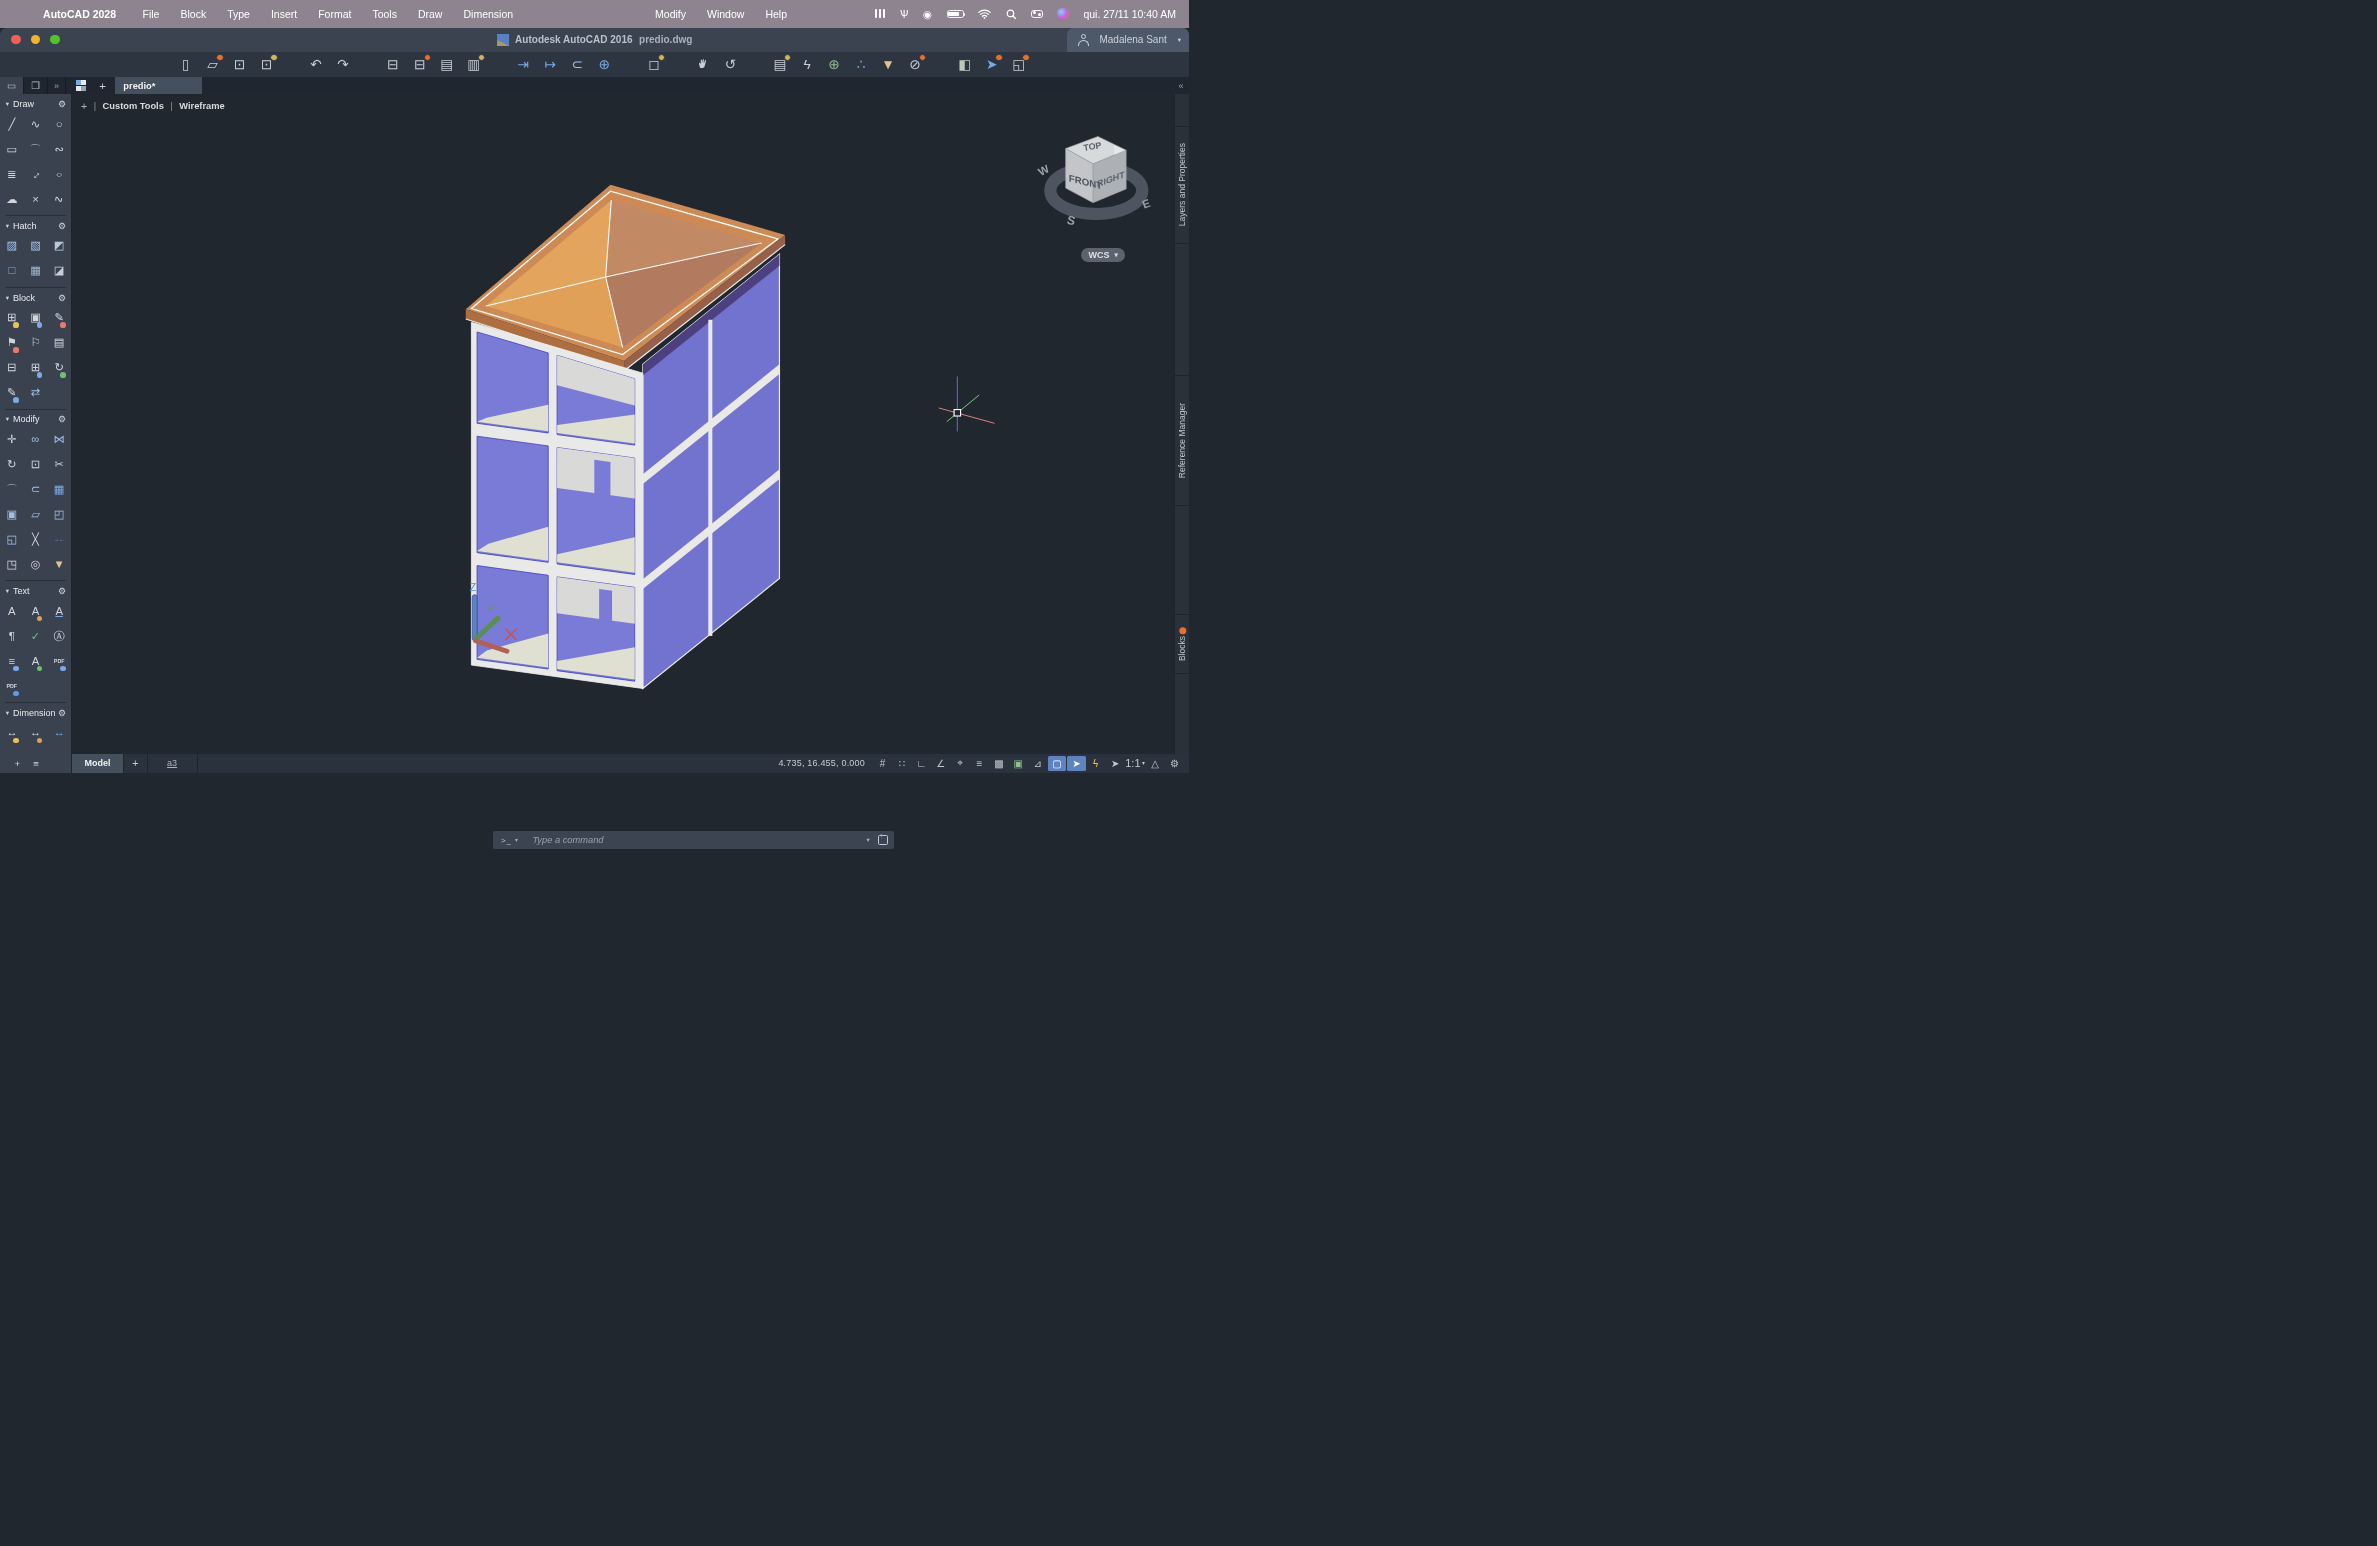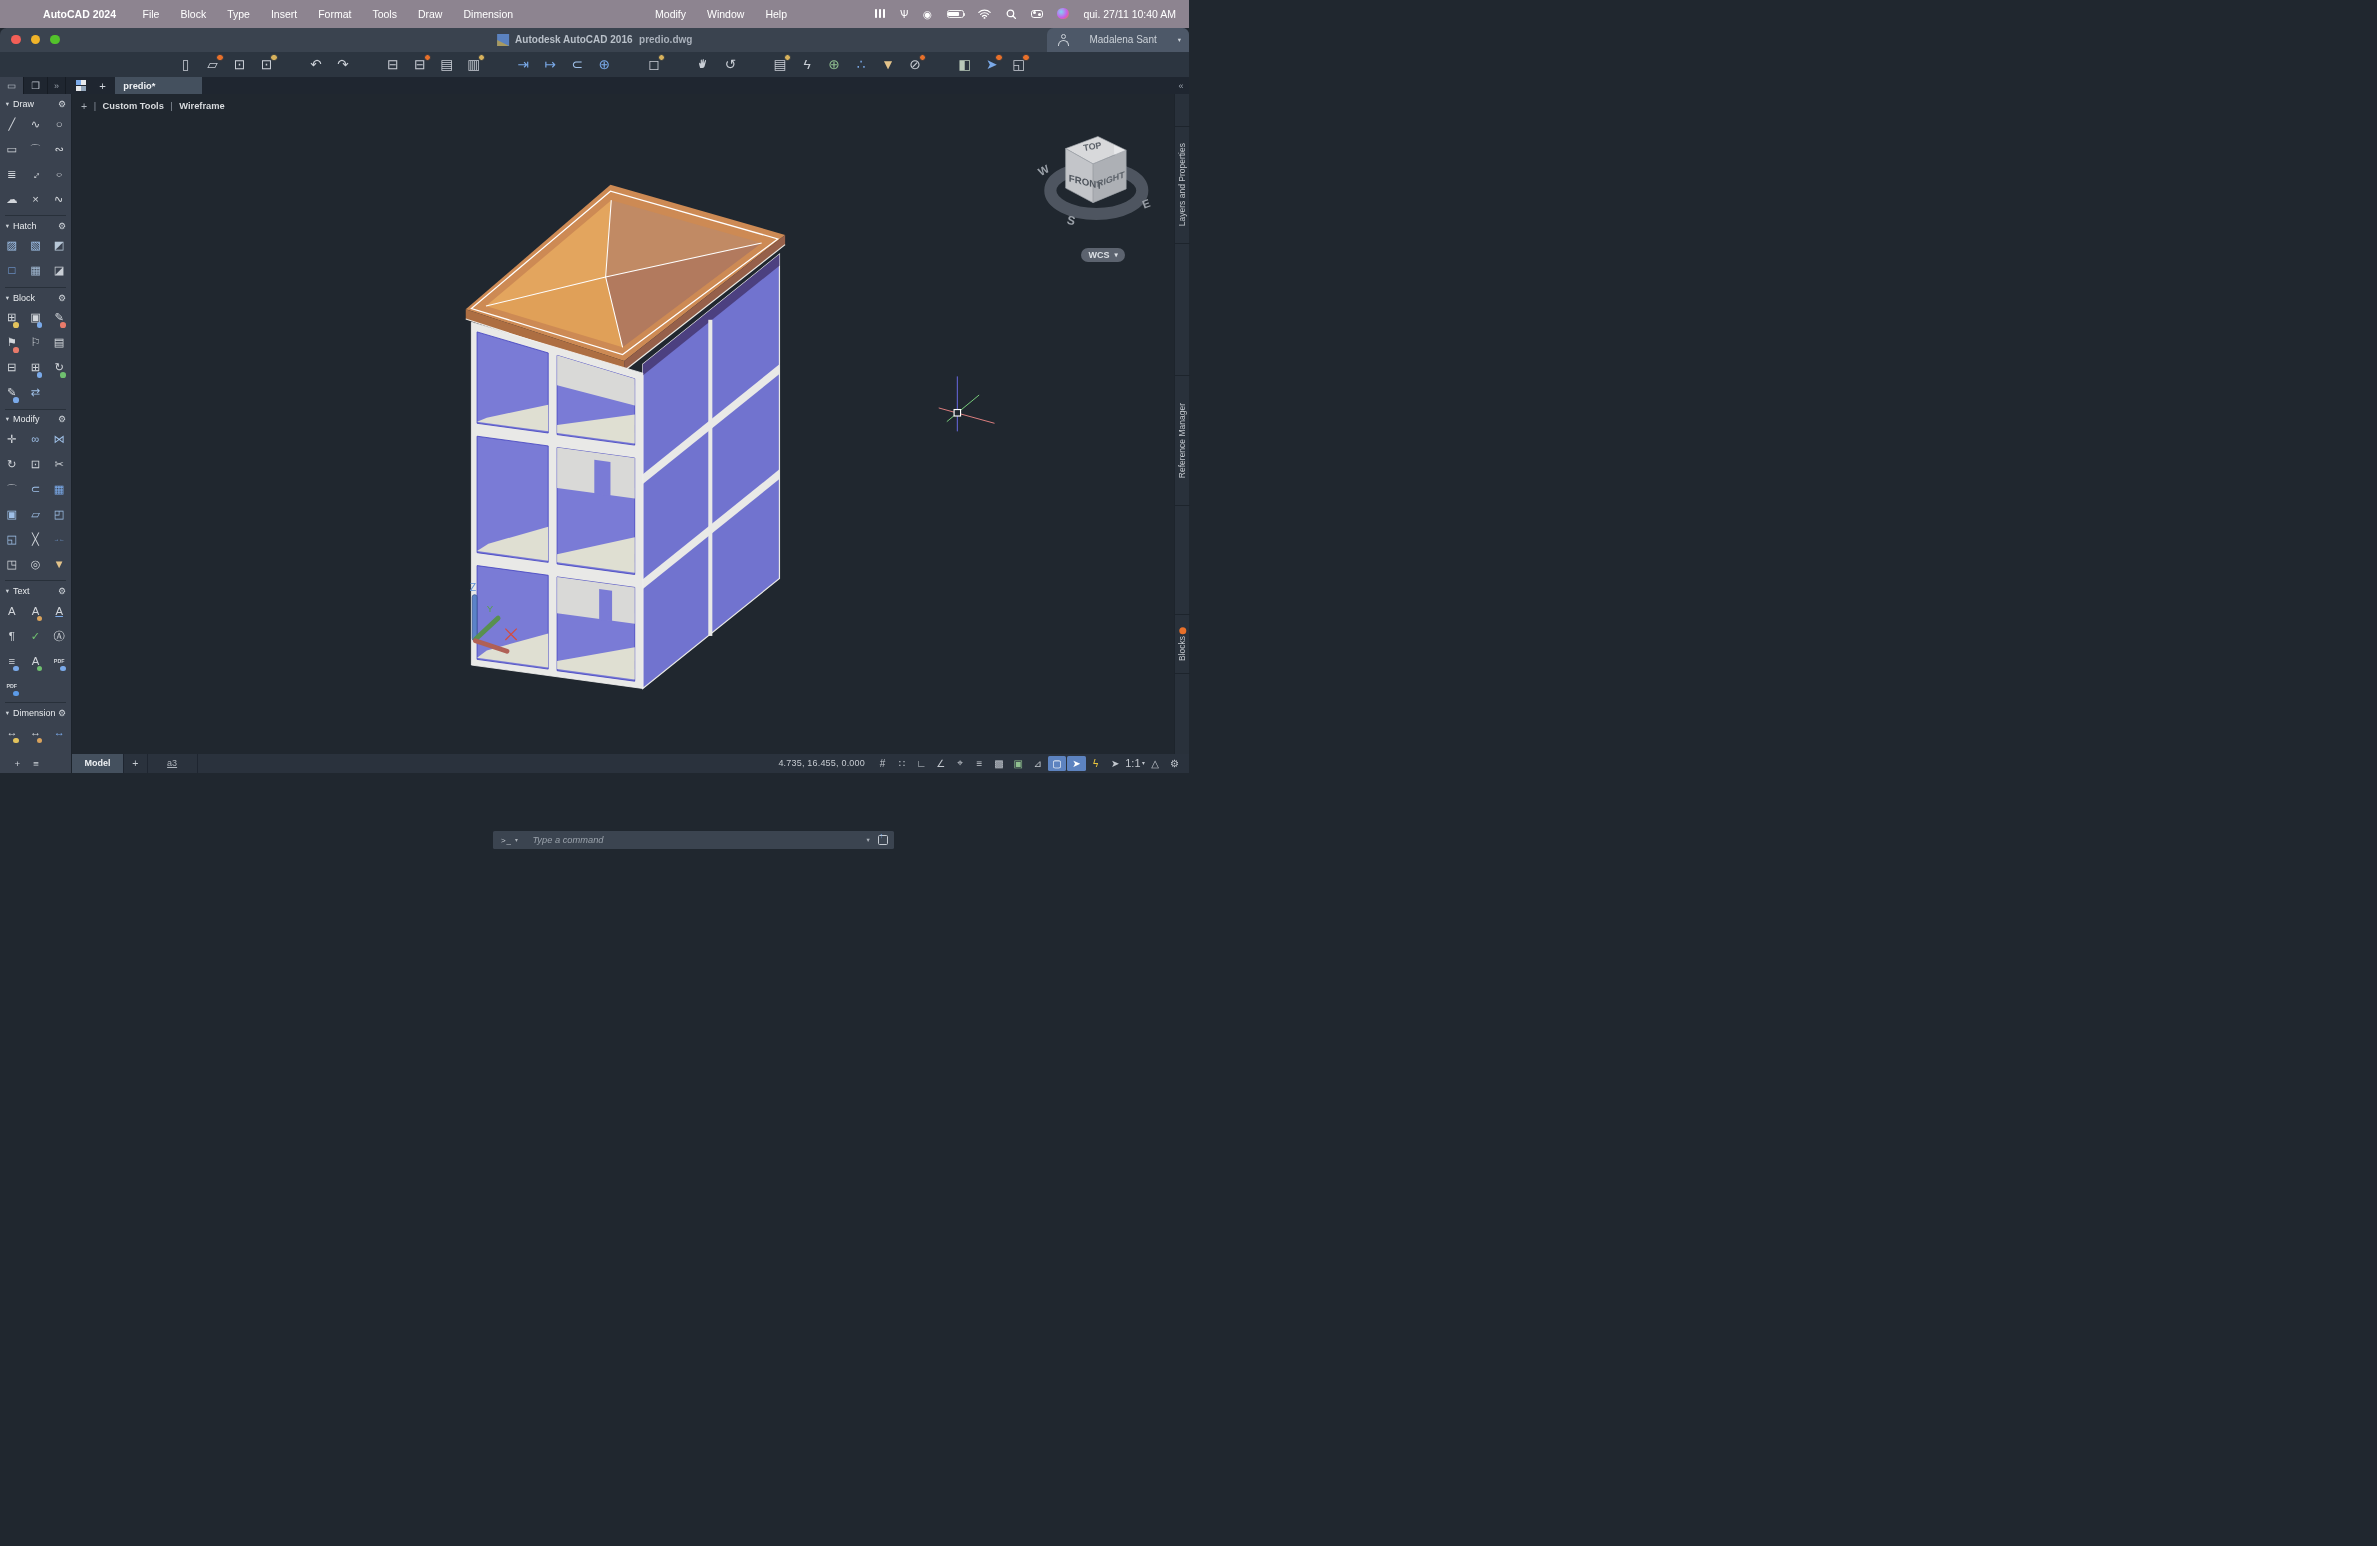--- a/index.html
+++ b/index.html
@@ -29,21 +29,21 @@
   
   #titlebar { position:absolute; left:0; top:27.5px; width:1189px; height:24px; background:#3a434f;
               border-radius:6.5px 6.5px 0 0; display:flex; align-items:center; color:#b9c0c9; font-size:10px; }
   .tl { width:9.7px; height:9.7px; border-radius:50%; margin-left:9.7px; }
   .tl.r { background:#f35f57; margin-left:11.3px; } .tl.y { background:#f0b429; } .tl.g { background:#53c22b; }
   #title-center { position:absolute; left:50%; transform:translateX(-50%); display:flex; gap:6.5px; align-items:center; font-weight:bold; }
   #title-center .doc { font-weight:bold; color:#aab1bb; }
   .acad-glyph { width:12px; height:12px; position:relative; background:#5b82c0; }
   .acad-glyph:after { content:""; position:absolute; left:0; bottom:0; border-left:12px solid #b09c55; border-top:6.5px solid transparent; width:0; height:0; opacity:.9; }
   #user-pill { margin-left:auto; height:24px; background:#4d5868; border-radius:6.5px 6.5px 0 0; display:flex;
-               align-items:center; gap:21px; padding:0 8px 0 11.3px; color:#ccd2d9; font-size:10px; }
+               align-items:center; gap:11px; padding:0 8px 0 11.3px; color:#ccd2d9; font-size:10px; }
   .person { width:10.5px; height:10.5px; position:relative; }
   .person i { position:absolute; left:2.8px; top:0; width:4.9px; height:4.9px; border:1.1px solid #ccd2d9; border-radius:50%; }
   .person:after { content:""; position:absolute; left:0; bottom:-0.8px; width:9px; height:4.9px; border:1.1px solid #ccd2d9; border-bottom:none; border-radius:5.7px 5.7px 0 0; }
 
   
   #toolbar { position:absolute; left:0; top:52px; width:1189px; height:25px; background:#2c3540;
              display:flex; align-items:center; padding-left:172px; }
   .tgroup { display:flex; align-items:center; }
   .tbi { width:27px; height:21px; display:flex; align-items:center; justify-content:center; position:relative; }
   .tbi .g { font-size:13.7px; color:#c9ced5; line-height:1; }
@@ -121,21 +121,21 @@
   #status-icons { display:flex; align-items:center; padding-right:4.9px; }
   .sti { min-width:18.6px; height:15.4px; display:flex; align-items:center; justify-content:center; font-size:10px; color:#c3c8cf; border-radius:1.6px; margin:0 0.4px; }
   .sti.on { background:#5d83c0; color:#fff; }
   .sti .lbl { font-size:11px; } .sti .car { font-size:5.7px; margin-left:1.6px; }
 </style>
 </head>
 <body>
 
 <div id="menubar">
   <span class="apple"></span>
-  <span class="mitem app">AutoCAD 2024</span>
+  <span class="mitem app">AutoCAD 2028</span>
   <span id="menu-left-items" style="display:flex">
       <span class="mitem">File</span>
       <span class="mitem">Block</span>
       <span class="mitem">Type</span>
       <span class="mitem">Insert</span>
       <span class="mitem">Format</span>
       <span class="mitem">Tools</span>
       <span class="mitem">Draw</span>
       <span class="mitem">Dimension</span>
     </span>

